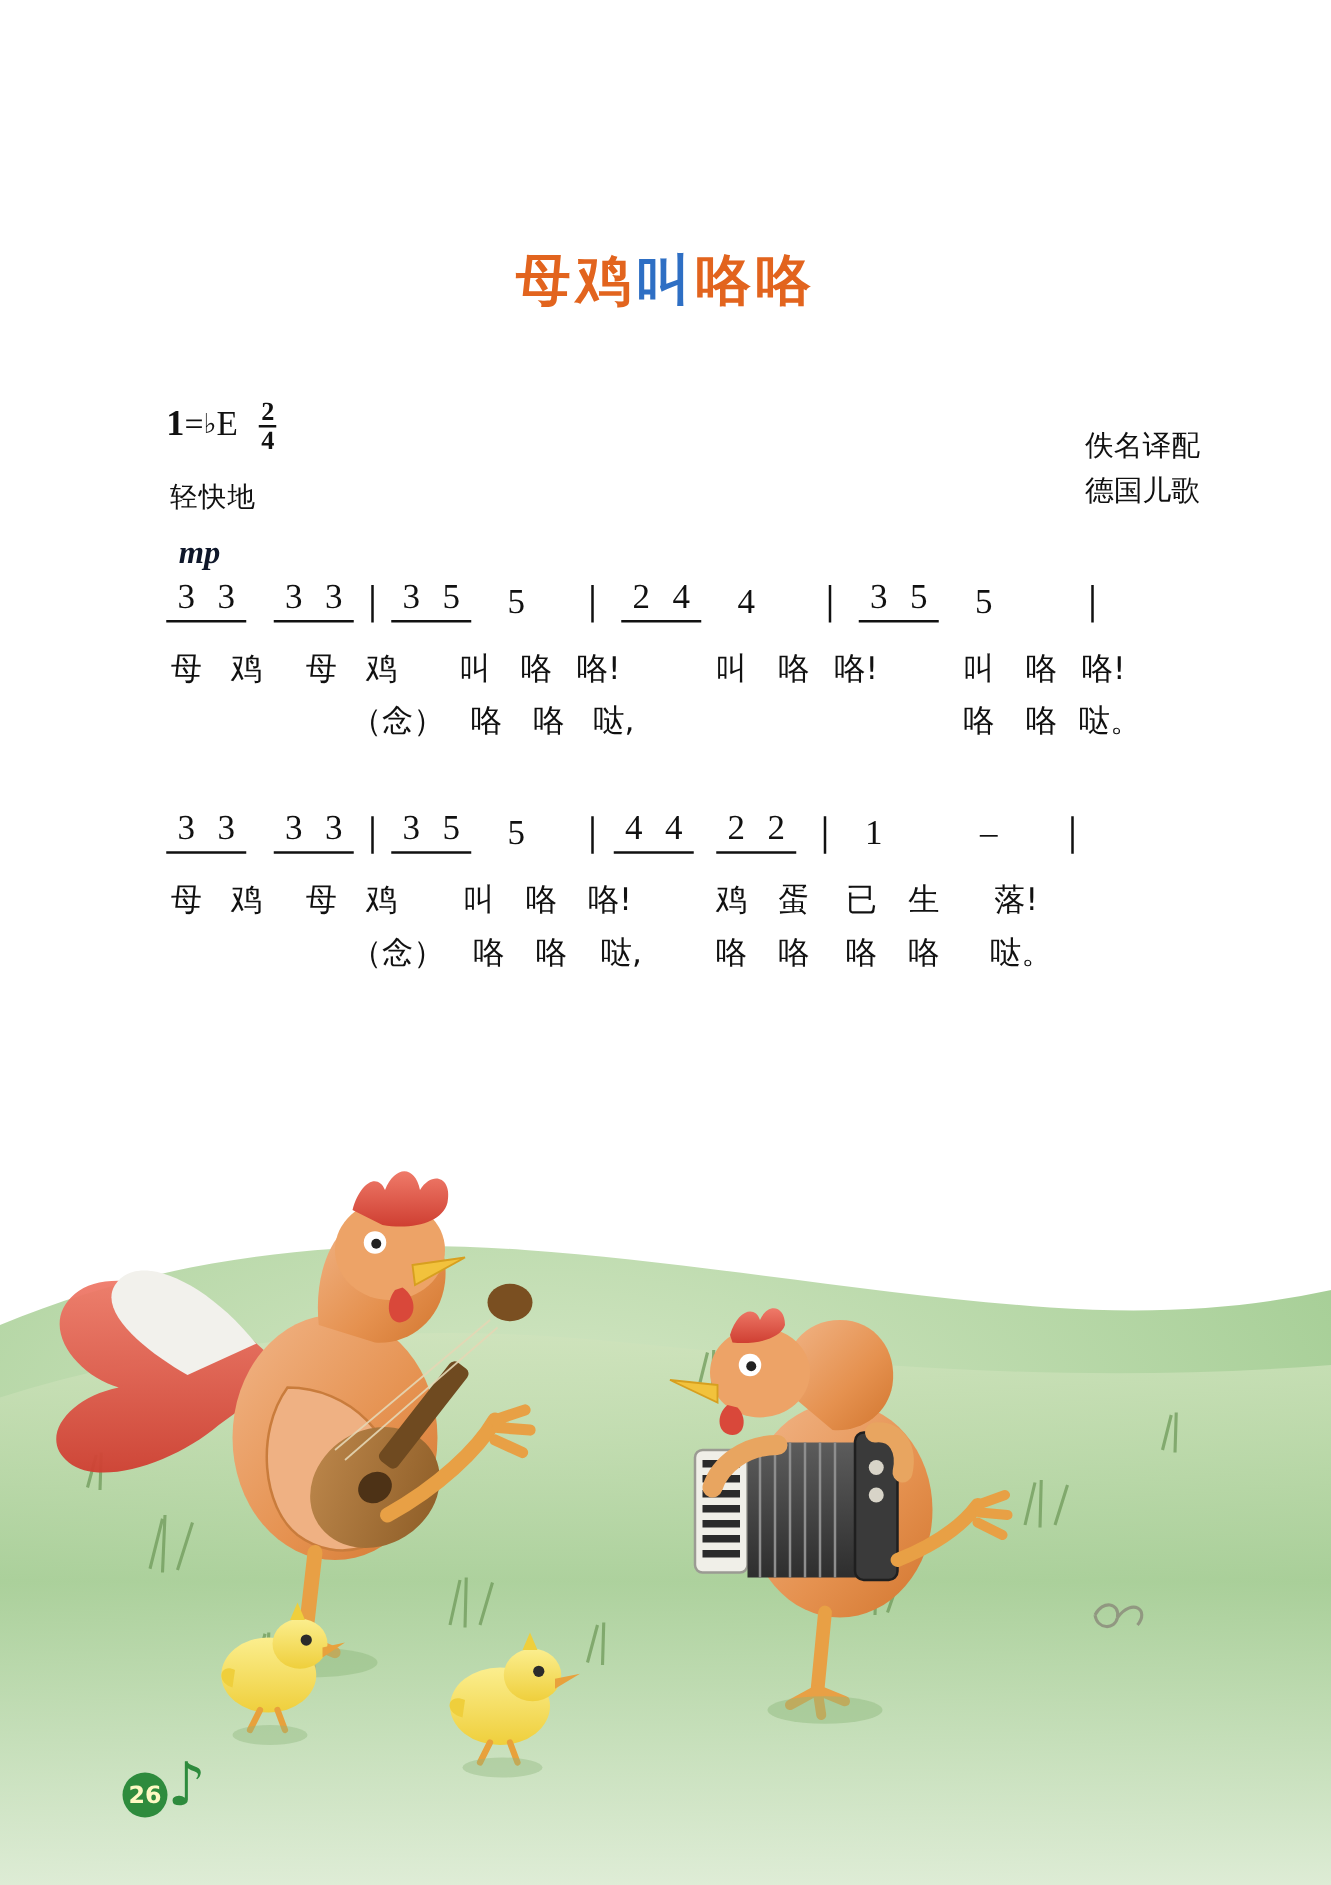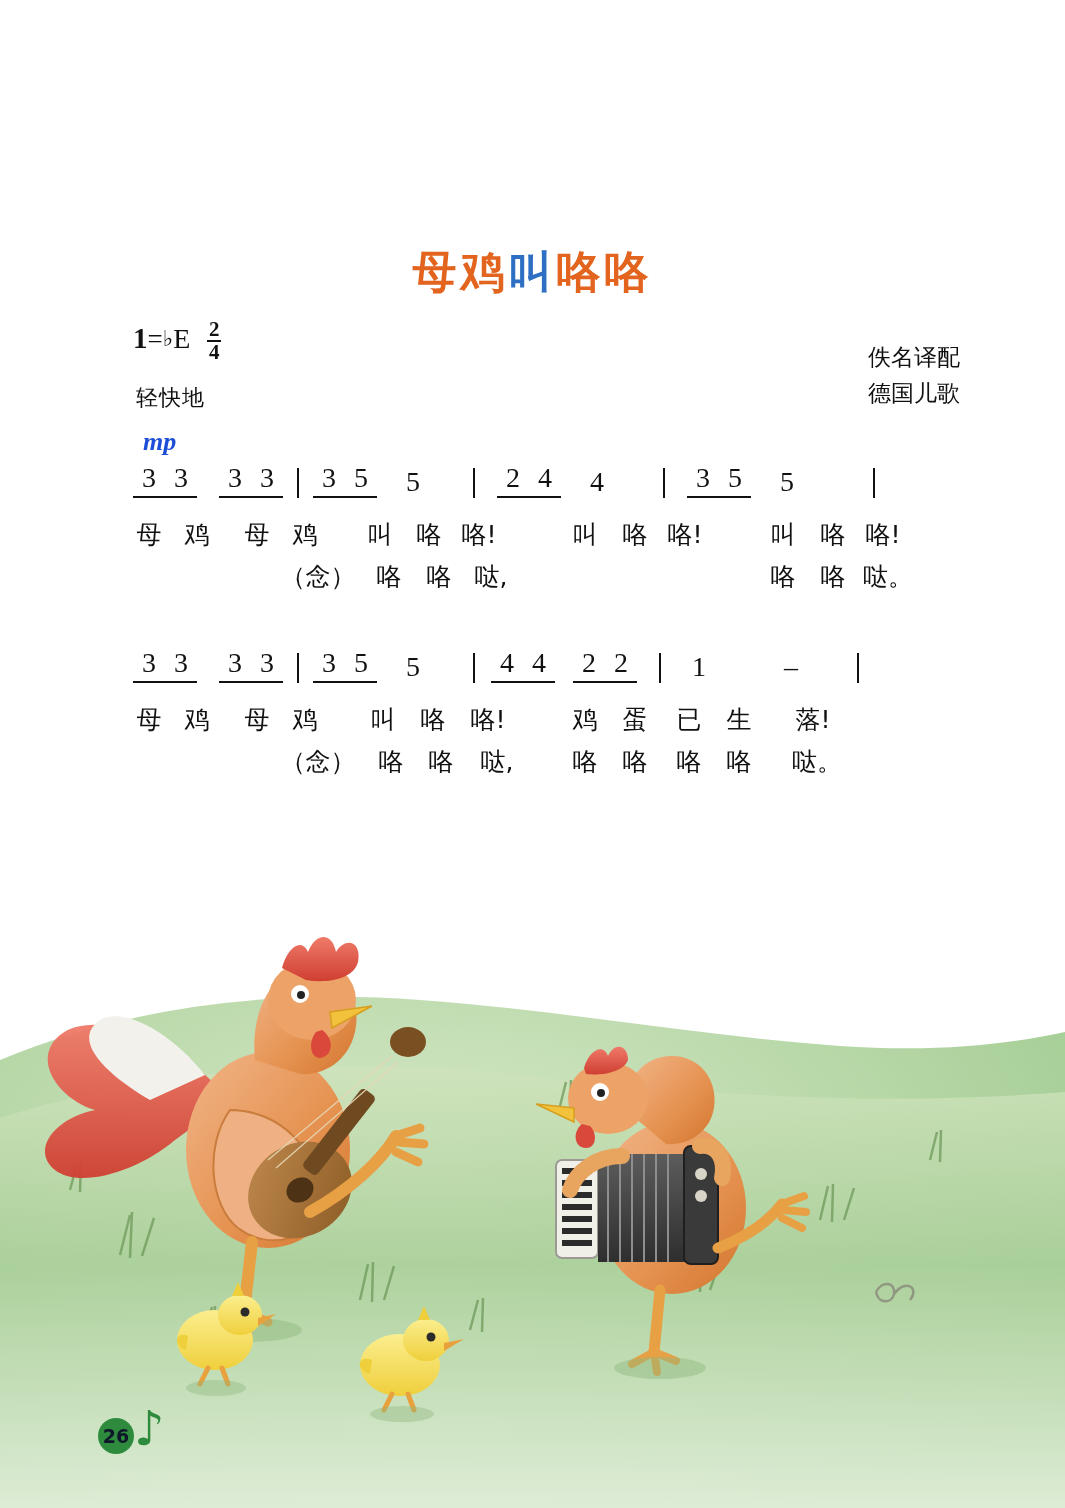--- a/index.html
+++ b/index.html
@@ -22,21 +22,20 @@
   .title {
     position: absolute;
     left: 0;
     top: 195px;
     width: 1065px;
     text-align: center;
     font-size: 44px;
     font-weight: bold;
     letter-spacing: 4px;
     font-family: Liberation Serif, serif;
-    margin-top: 48px;
   }
   .title .t-orange { color: #e2641e; }
   .title .t-blue { color: #2e6fc4; }
 
   
   .keyblock {
     position: absolute;
     left: 133px;
     top: 320px;
     font-size: 27px;
@@ -83,21 +82,21 @@
   }
 
   .dyn {
     position: absolute;
     left: 143px;
     top: 427px;
     font-size: 26px;
     font-style: italic;
     font-weight: bold;
     font-family: "Liberation Serif", serif;
-    color: #1d4ed8;
+    color: #0f172a;
   }
 
   
   .system {
     position: absolute;
     left: 133px;
     width: 830px;
   }
   .sys1 { top: 460px; }
   .sys2 { top: 645px; }
@@ -171,21 +170,21 @@
     height: 52px;
   }
   .pagenum .circle {
     position: absolute;
     left: 0;
     top: 14px;
     width: 36px;
     height: 36px;
     border-radius: 50%;
     background: #2e8b3d;
-    color: #0f172a;
+    color: #fef9c3;
     font-size: 19px;
     font-weight: bold;
     text-align: center;
     line-height: 36px;
     font-family: "DejaVu Sans", sans-serif;
   }
   .pagenum .eighth {
     position: absolute;
     left: 36px;
     top: 0;

